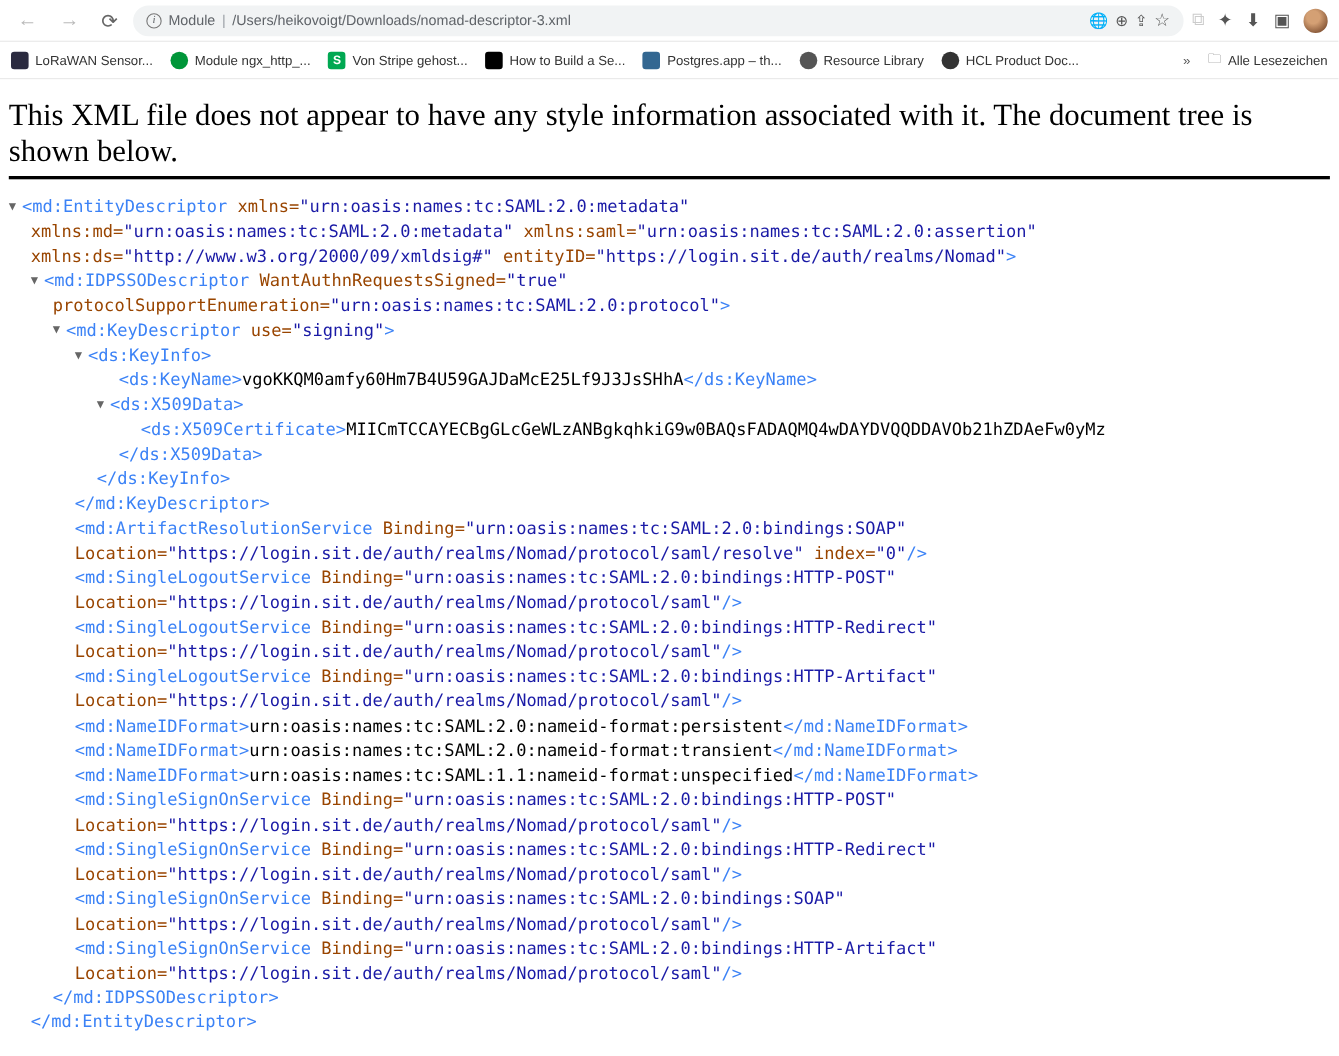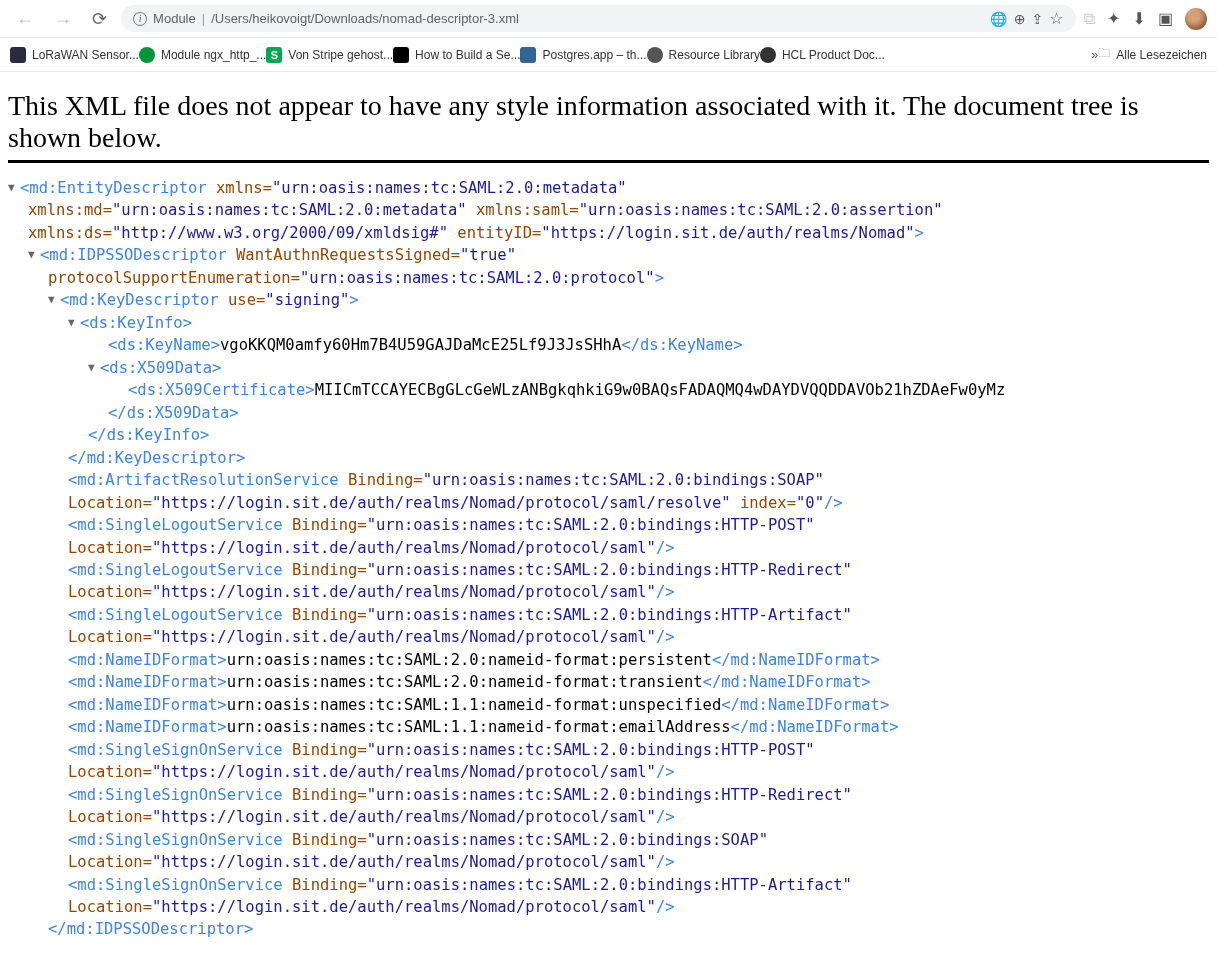--- a/index.html
+++ b/index.html
@@ -4,21 +4,21 @@
 <style>
   * { box-sizing: border-box; }
   body { margin: 0; font-family: -apple-system, BlinkMacSystemFont, "Segoe UI", sans-serif; background: #fff; width: 1217px; }
   .toolbar { display: flex; align-items: center; padding: 6px 10px; gap: 8px; border-bottom: 1px solid #e8e8e8; height: 38px; }
   .nav-btn { background: none; border: none; color: #666; font-size: 18px; cursor: pointer; padding: 2px 6px; }
   .nav-btn.disabled { color: #bbb; }
   .addr-bar { flex: 1; display: flex; align-items: center; background: #f1f3f4; border-radius: 16px; padding: 4px 12px; font-size: 13px; color: #5f6368; gap: 6px; }
   .addr-bar .info { border: 1.2px solid #777; border-radius: 50%; width: 14px; height: 14px; display:inline-flex; align-items:center; justify-content:center; font-size:10px; font-family:Georgia,serif; font-style:italic; }
   .tool-icons { display:flex; gap:12px; align-items:center; color:#555; font-size:16px; }
   .avatar { width:22px; height:22px; border-radius:50%; background: radial-gradient(circle at 40% 35%, #d4a074 30%, #8a5a3a 75%); }
-  .bookmarks { display:flex; align-items:center; padding: 6px 10px; font-size: 12px; color:#333; border-bottom:1px solid #e8e8e8; height: 34px; overflow:hidden; }
+  .bookmarks { display:flex; align-items:center; gap:16px; padding: 6px 10px; font-size: 12px; color:#333; border-bottom:1px solid #e8e8e8; height: 34px; overflow:hidden; }
   .bm { display:flex; align-items:center; gap:6px; white-space:nowrap; cursor:pointer; }
   .bm .ico { width:16px; height:16px; border-radius:3px; display:inline-block; }
   .bm-spacer { flex:1; }
   .folder-ico { color:#777; }
   .content { padding: 8px 8px 20px 8px; }
   .notice { font-family: Georgia, "Times New Roman", serif; font-size: 28px; padding: 10px 0 6px 0; border-bottom:3px solid #000; margin-bottom:14px; }
   .xml { font-family: ui-monospace, Menlo, Monaco, Consolas, monospace; font-size: 15.5px; line-height: 1.45; white-space: nowrap; }
   .line { display:block; }
   .ind1 { padding-left: 20px; }
   .ind2 { padding-left: 40px; }
@@ -128,27 +128,27 @@
     <span class="line ind3"><span class="tag">&lt;<span>md:SingleLogoutService</span></span> <span class="attr">Binding</span><span class="attr">=</span><span class="val">"<span>urn:oasis:names:tc:SAML:2.0:bindings:HTTP-POST</span>"</span></span>
     <span class="line ind3"><span class="attr">Location</span><span class="attr">=</span><span class="val">"<span>https://login.sit.de/auth/realms/Nomad/protocol/saml</span>"</span><span class="tag">/&gt;</span></span>
     <span class="line ind3"><span class="tag">&lt;<span>md:SingleLogoutService</span></span> <span class="attr">Binding</span><span class="attr">=</span><span class="val">"<span>urn:oasis:names:tc:SAML:2.0:bindings:HTTP-Redirect</span>"</span></span>
     <span class="line ind3"><span class="attr">Location</span><span class="attr">=</span><span class="val">"<span>https://login.sit.de/auth/realms/Nomad/protocol/saml</span>"</span><span class="tag">/&gt;</span></span>
     <span class="line ind3"><span class="tag">&lt;<span>md:SingleLogoutService</span></span> <span class="attr">Binding</span><span class="attr">=</span><span class="val">"<span>urn:oasis:names:tc:SAML:2.0:bindings:HTTP-Artifact</span>"</span></span>
     <span class="line ind3"><span class="attr">Location</span><span class="attr">=</span><span class="val">"<span>https://login.sit.de/auth/realms/Nomad/protocol/saml</span>"</span><span class="tag">/&gt;</span></span>
 
     <span class="line ind3"><span class="tag">&lt;<span>md:NameIDFormat</span>&gt;</span><span class="txt">urn:oasis:names:tc:SAML:2.0:nameid-format:persistent</span><span class="tag">&lt;/<span>md:NameIDFormat</span>&gt;</span></span>
     <span class="line ind3"><span class="tag">&lt;<span>md:NameIDFormat</span>&gt;</span><span class="txt">urn:oasis:names:tc:SAML:2.0:nameid-format:transient</span><span class="tag">&lt;/<span>md:NameIDFormat</span>&gt;</span></span>
     <span class="line ind3"><span class="tag">&lt;<span>md:NameIDFormat</span>&gt;</span><span class="txt">urn:oasis:names:tc:SAML:1.1:nameid-format:unspecified</span><span class="tag">&lt;/<span>md:NameIDFormat</span>&gt;</span></span>
-    <span class="line ind3"><span class="tag">&lt;<span>md:NameIDFormat</span>&gt;</span><span class="txt">urn:oasis:names:tc:SAML:1.1:nameid-format:emailAddress</span><span class="tag">&lt;/<span>md:NameIDFormat</span>&gt;</span></span>
 
     <span class="line ind3"><span class="tag">&lt;<span>md:SingleSignOnService</span></span> <span class="attr">Binding</span><span class="attr">=</span><span class="val">"<span>urn:oasis:names:tc:SAML:2.0:bindings:HTTP-POST</span>"</span></span>
     <span class="line ind3"><span class="attr">Location</span><span class="attr">=</span><span class="val">"<span>https://login.sit.de/auth/realms/Nomad/protocol/saml</span>"</span><span class="tag">/&gt;</span></span>
     <span class="line ind3"><span class="tag">&lt;<span>md:SingleSignOnService</span></span> <span class="attr">Binding</span><span class="attr">=</span><span class="val">"<span>urn:oasis:names:tc:SAML:2.0:bindings:HTTP-Redirect</span>"</span></span>
     <span class="line ind3"><span class="attr">Location</span><span class="attr">=</span><span class="val">"<span>https://login.sit.de/auth/realms/Nomad/protocol/saml</span>"</span><span class="tag">/&gt;</span></span>
     <span class="line ind3"><span class="tag">&lt;<span>md:SingleSignOnService</span></span> <span class="attr">Binding</span><span class="attr">=</span><span class="val">"<span>urn:oasis:names:tc:SAML:2.0:bindings:SOAP</span>"</span></span>
     <span class="line ind3"><span class="attr">Location</span><span class="attr">=</span><span class="val">"<span>https://login.sit.de/auth/realms/Nomad/protocol/saml</span>"</span><span class="tag">/&gt;</span></span>
     <span class="line ind3"><span class="tag">&lt;<span>md:SingleSignOnService</span></span> <span class="attr">Binding</span><span class="attr">=</span><span class="val">"<span>urn:oasis:names:tc:SAML:2.0:bindings:HTTP-Artifact</span>"</span></span>
     <span class="line ind3"><span class="attr">Location</span><span class="attr">=</span><span class="val">"<span>https://login.sit.de/auth/realms/Nomad/protocol/saml</span>"</span><span class="tag">/&gt;</span></span>
 
     <span class="line ind2"><span class="tag">&lt;/<span>md:IDPSSODescriptor</span>&gt;</span></span>
+    <span class="line ind1"><span class="tag">&lt;/<span>md:EntityDescriptor</span>&gt;</span></span>
 
   </div>
 </div>
 
 </body></html>

